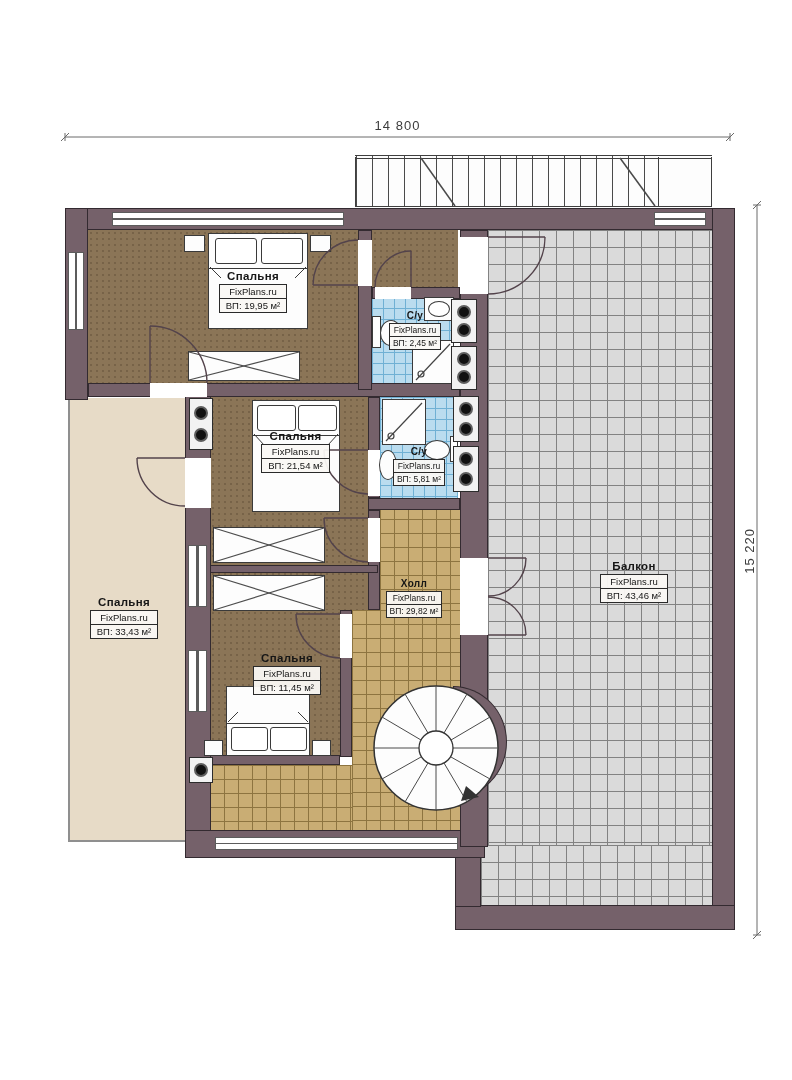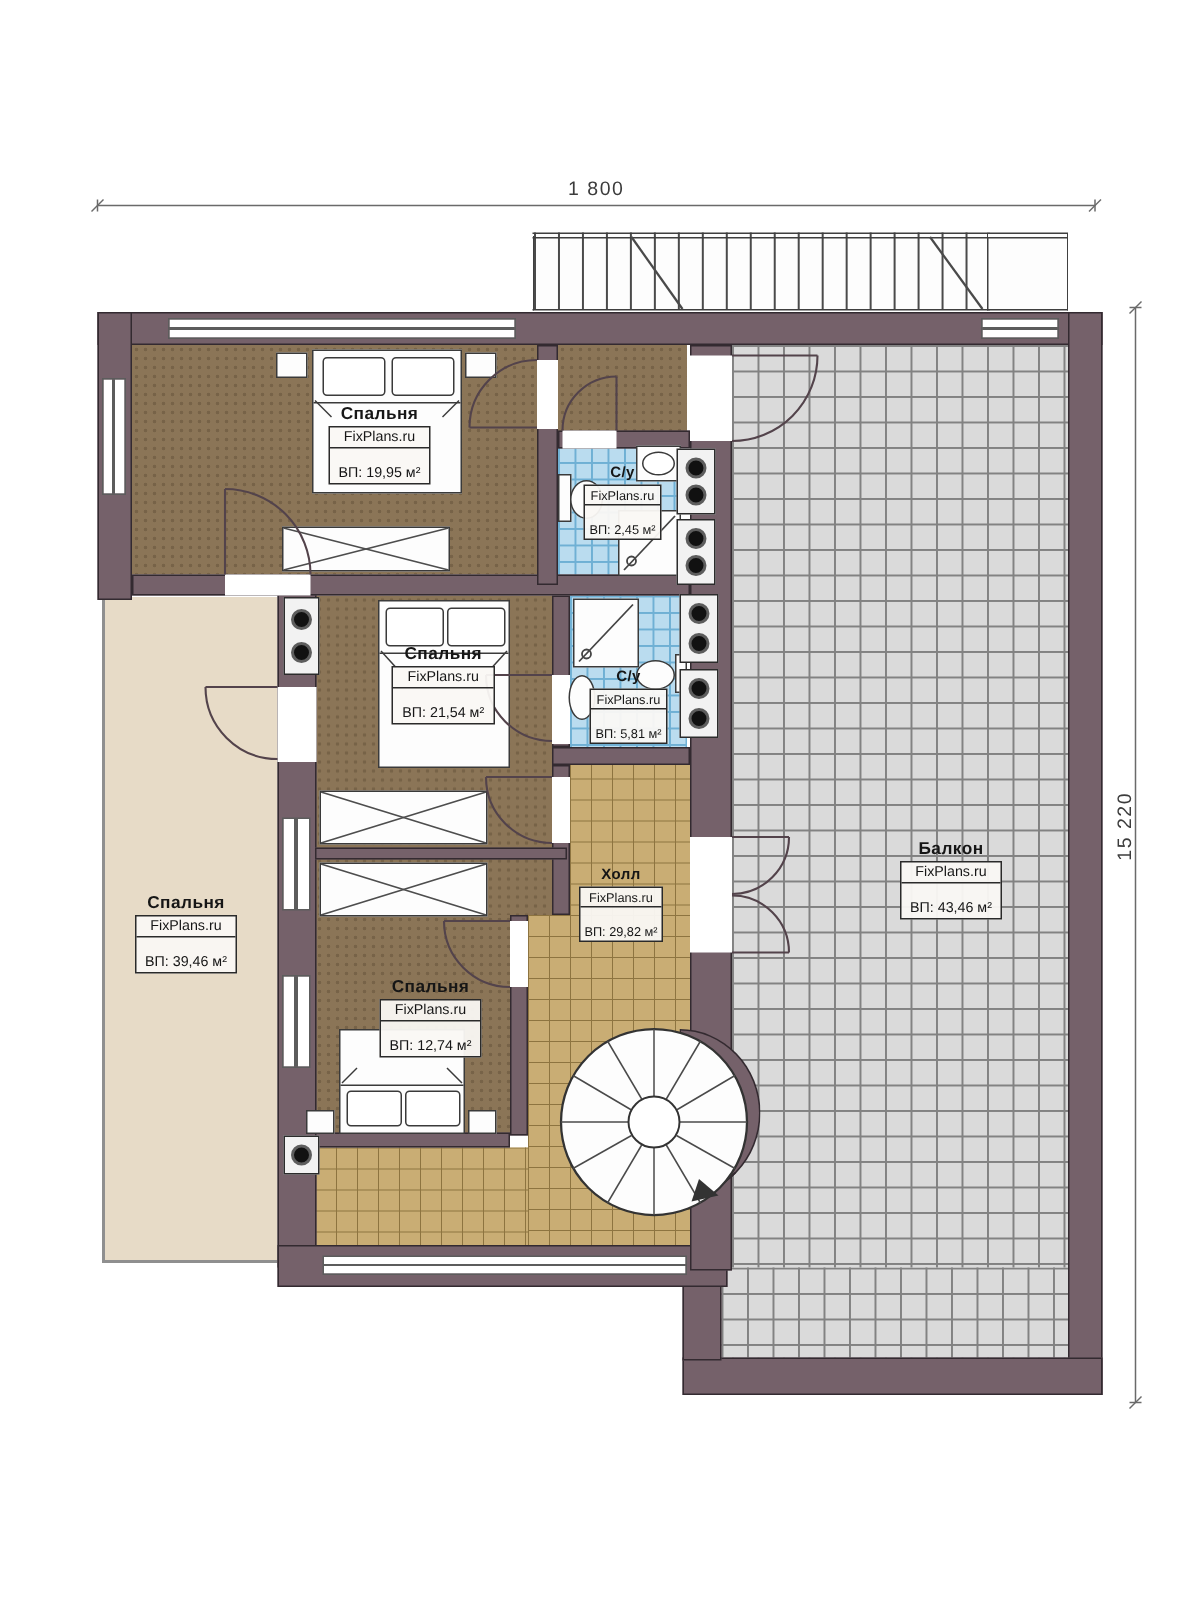--- a/index.html
+++ b/index.html
@@ -46,31 +46,31 @@
         display:flex;flex-direction:column;align-items:center;justify-content:space-evenly;}
   .dot{width:14px;height:14px;border-radius:50%;background:#111;border:2.5px solid #5d5d5d;box-sizing:border-box;}
   
   .pergola{position:absolute;box-sizing:border-box;background:#fdfdfd;border:1.5px solid #3f3f3f;border-top:4px double #3f3f3f;z-index:1;}
   .pergola.slats{background-image:repeating-linear-gradient(90deg,#4a4a4a 0 1px,transparent 1px 16px);}
   
   .room-label{position:absolute;z-index:7;text-align:center;color:#161616;}
   .room-name{font-weight:bold;font-size:11.5px;margin-bottom:2px;letter-spacing:.3px;}
   .label-box{display:inline-block;border:1px solid #2a2a2a;background:rgba(250,248,244,.95);}
   .site-row{border-bottom:1px solid #2a2a2a;padding:1px 6px;font-size:9.5px;}
-  .area-row{padding:1px 6px;font-size:9.5px;margin-top:10px;}
+  .area-row{padding:1px 6px;font-size:9.5px;}
   .room-label.small .room-name{font-size:10px;}
   .room-label.small .site-row,.room-label.small .area-row{font-size:8.5px;padding:1px 3px;}
   svg.overlay{position:absolute;left:0;top:0;z-index:6;pointer-events:none;}
 </style>
 </head>
 <body>
 
 <div class="plan">
 
-  <div class="dim-label abs" style="left:65px;top:118px;width:665px;text-align:center;">1 800</div>
+  <div class="dim-label abs" style="left:65px;top:118px;width:665px;text-align:center;">14 800</div>
   <div class="dim-label dim-right-label abs" style="left:742px;top:528px;">15 220</div>
 
   <div class="pergola slats abs" style="left:355px;top:155px;width:305px;height:52px;"></div>
   <div class="pergola abs" style="left:658px;top:155px;width:54px;height:52px;"></div>
 
   <div class="floor f-bed" style="left:88px;top:230px;width:270px;height:153px;"></div>
   <div class="floor f-bed" style="left:372px;top:230px;width:86px;height:60px;"></div>
   <div class="floor f-bed" style="left:210px;top:397px;width:158px;height:213px;"></div>
   <div class="floor f-bed" style="left:210px;top:610px;width:130px;height:147px;"></div>
   <div class="floor f-bath" style="left:372px;top:297px;width:80px;height:86px;"></div>
@@ -294,35 +294,35 @@
     <div class="room-name">С/у</div>
     <div class="label-box">
       <div class="site-row">FixPlans.ru</div>
       <div class="area-row">ВП: 5,81 м²</div>
     </div>
   </div>
   <div class="room-label" style="left:70px;top:596px;width:108px;">
     <div class="room-name">Спальня</div>
     <div class="label-box">
       <div class="site-row">FixPlans.ru</div>
-      <div class="area-row">ВП: 39,46 м²</div>
+      <div class="area-row">ВП: 33,43 м²</div>
     </div>
   </div>
   <div class="room-label small" style="left:368px;top:578px;width:92px;">
     <div class="room-name">Холл</div>
     <div class="label-box">
       <div class="site-row">FixPlans.ru</div>
       <div class="area-row">ВП: 29,82 м²</div>
     </div>
   </div>
   <div class="room-label" style="left:232px;top:652px;width:110px;">
     <div class="room-name">Спальня</div>
     <div class="label-box">
       <div class="site-row">FixPlans.ru</div>
-      <div class="area-row">ВП: 12,74 м²</div>
+      <div class="area-row">ВП: 11,45 м²</div>
     </div>
   </div>
   <div class="room-label" style="left:578px;top:560px;width:112px;">
     <div class="room-name">Балкон</div>
     <div class="label-box">
       <div class="site-row">FixPlans.ru</div>
       <div class="area-row">ВП: 43,46 м²</div>
     </div>
   </div>
 

